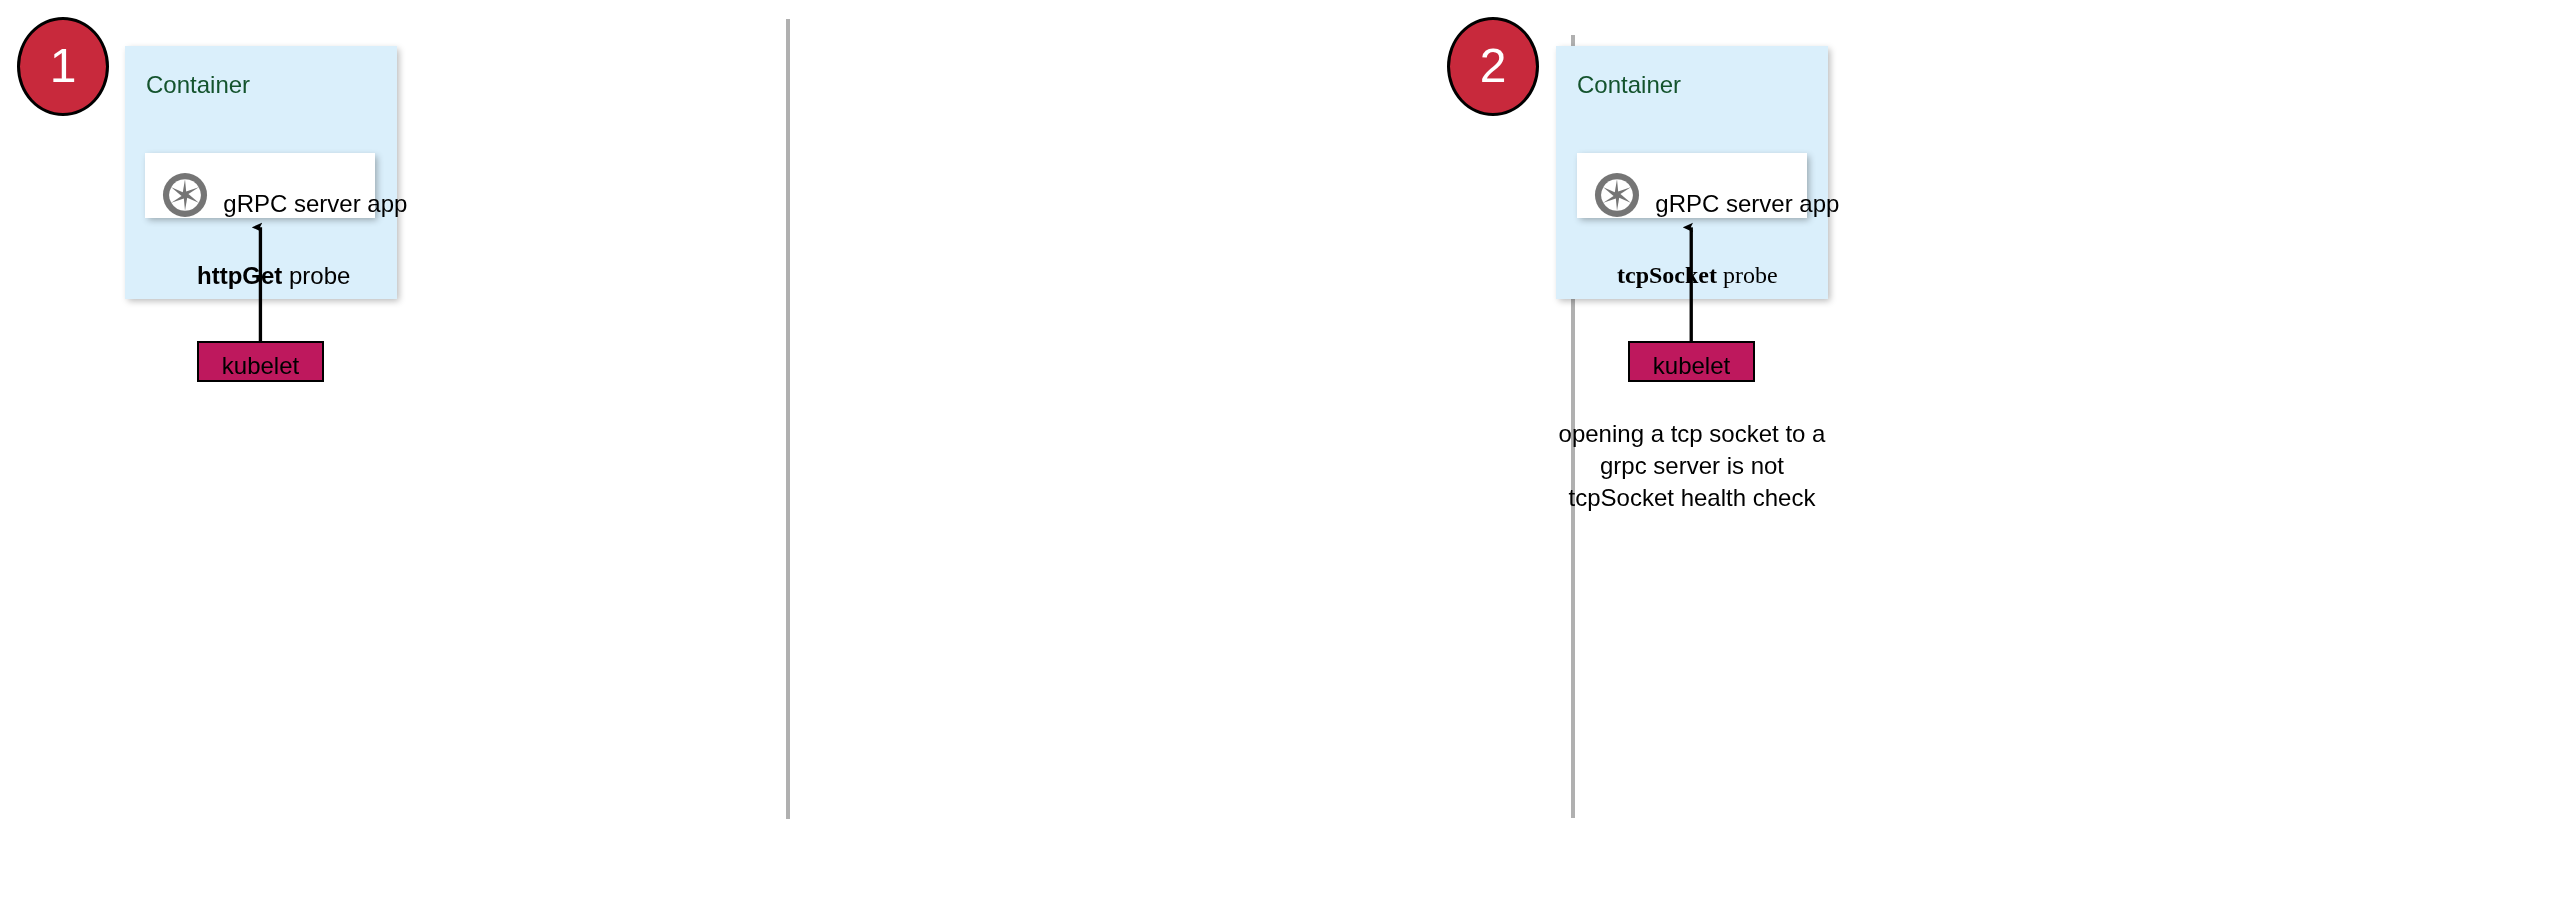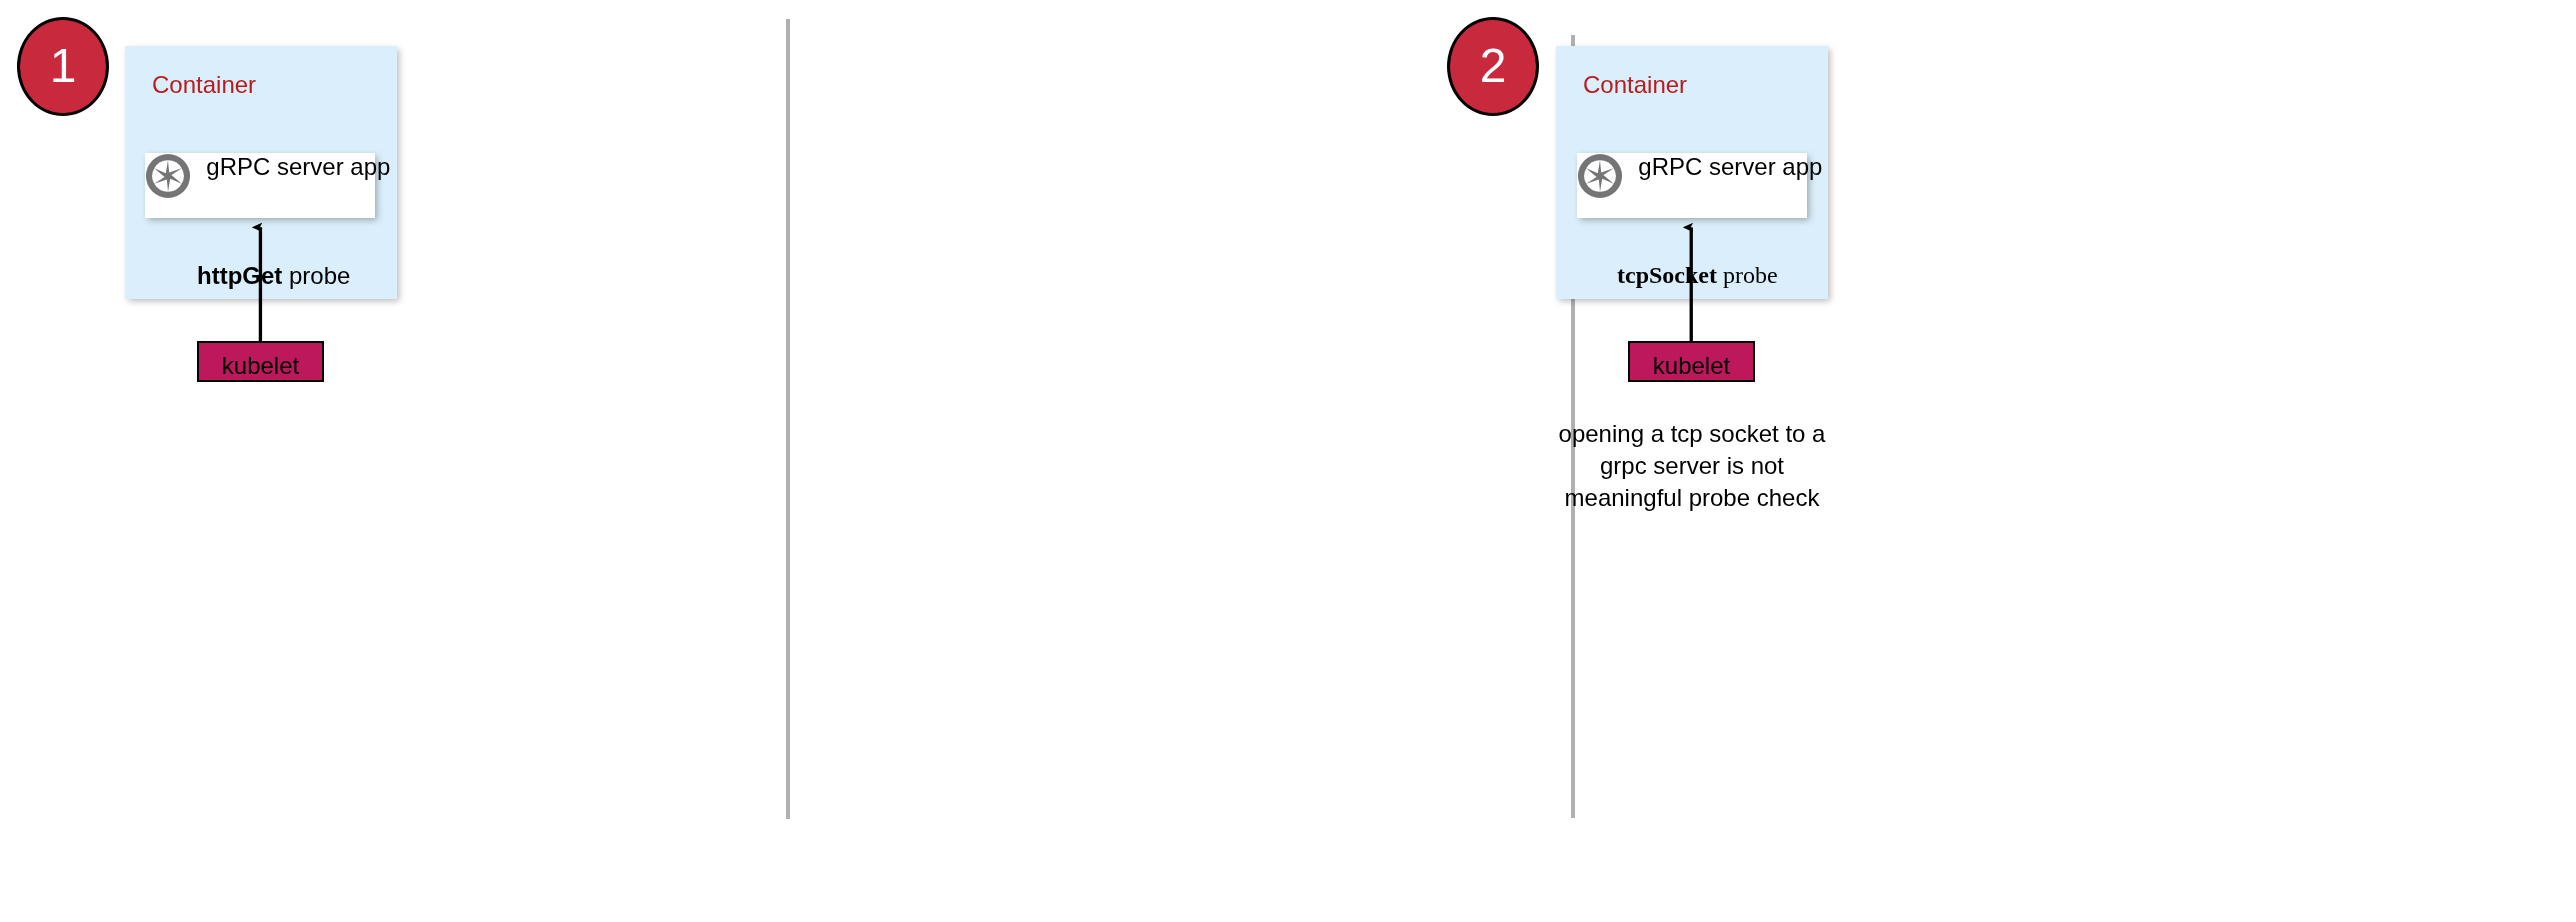--- a/index.html
+++ b/index.html
@@ -51,33 +51,34 @@
   }
 
   
   .container-box {
     position: absolute;
     background: #daeffb;
     box-shadow: 2.9px 2.9px 6.7px rgba(0,0,0,0.28);
   }
   .container-label {
     position: absolute;
-    left: 27px;
+    left: 21px;
     top: 25px;
     font-size: 24px;
-    color: #b91c1c;
+    color: #14532d;
   }
 
   
   .app-card {
     position: absolute;
     background: #ffffff;
     box-shadow: 2.9px 2.9px 6.7px rgba(0,0,0,0.30);
     display: flex;
-    align-items: flex-start;
+    align-items: flex-end;
+    padding-left: 17px;
     box-sizing: border-box;
   }
   .app-card .app-label {
     font-size: 24px;
     margin-left: 15.3px;
     white-space: nowrap;
   }
 
   
   .grpc-icon { width: 46px; height: 46px; flex: 0 0 46px; display:block; }
@@ -202,21 +203,21 @@
   </svg>
 
   <div class="probe-label" style="left:830px; top:262px;font-family:Liberation Serif, serif;">
     <b>tcpSocket</b><span> probe</span>
   </div>
 
   <div class="kubelet-box" style="left:841px; top:341px; width:127px; height:41px;">
     <span>kubelet</span>
   </div>
 
-  <div class="caption" style="left:757px; top:418px; width:296px;">opening a tcp socket to a grpc server is not meaningful probe check</div>
+  <div class="caption" style="left:757px; top:418px; width:296px;">opening a tcp socket to a grpc server is not tcpSocket health check</div>
 </div>
 
 <div class="panel" id="panel-3">
 
   <svg class="arrow-layer" viewBox="0 0 1052 967" width="1004" height="923">
     <defs>
       <marker id="ah3" markerWidth="11" markerHeight="11" refX="5" refY="9" orient="auto" markerUnits="userSpaceOnUse">
         <path d="M5,0 L10,11 L5,8.5 L0,11 Z" fill="#000000"></path>
       </marker>
       <marker id="ah3b" markerWidth="13" markerHeight="13" refX="6" refY="10" orient="auto" markerUnits="userSpaceOnUse">

